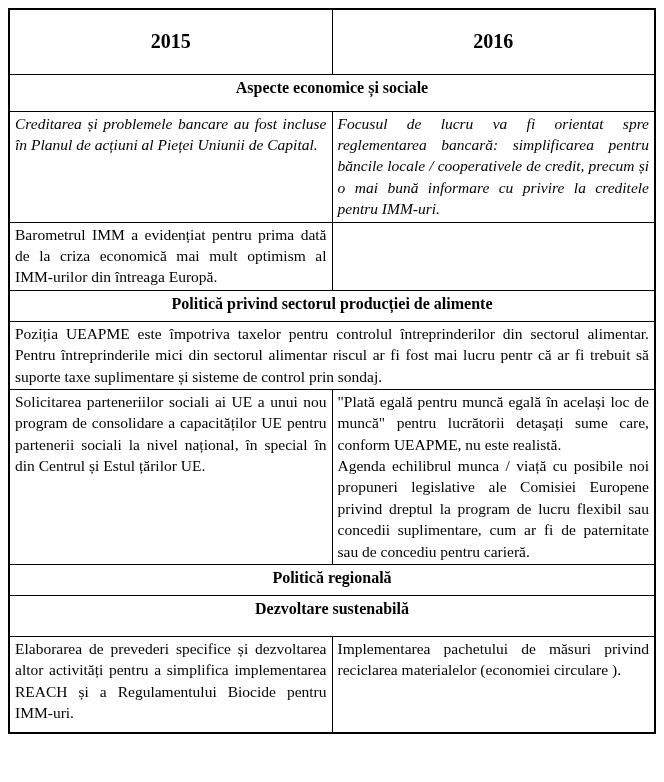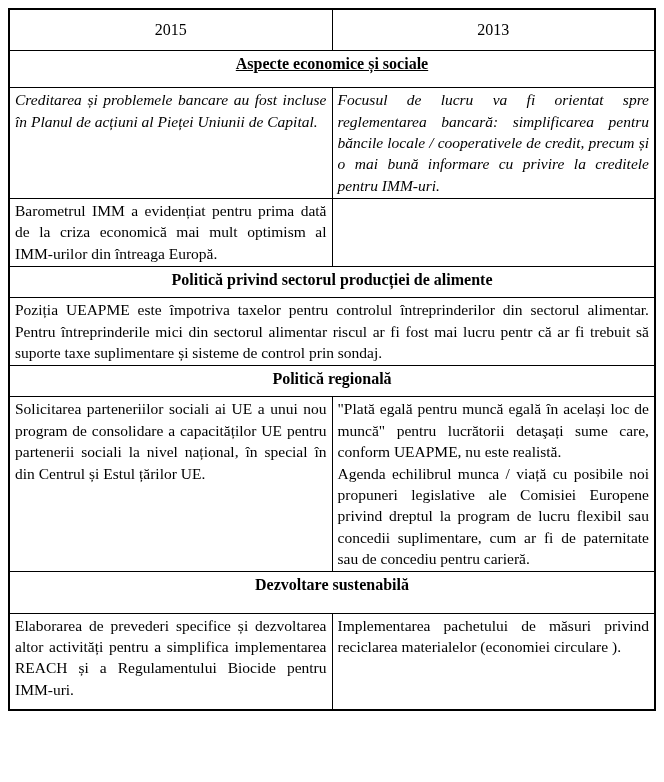--- a/index.html
+++ b/index.html
@@ -24,32 +24,32 @@
   .doc-table th,
   .doc-table td {
     border: 1px solid #000000;
     vertical-align: top;
     font-size: 15.5px;
     line-height: 1.38;
     padding: 1px 5px 2px 5px;
     overflow: hidden;
   }
   .doc-table th {
-    font-weight: normal;
+    font-weight: bold;
     text-align: center;
-    font-size: 16px;
-    padding: 9px;
+    font-size: 20px;
+    padding: 18px;
   }
   td.section-title {
     font-weight: bold;
     text-align: center;
     font-size: 16px;
     padding-top: 2px;
   }
-  td.pb-lg  { padding-bottom: 12px; text-decoration: underline; }
+  td.pb-lg  { padding-bottom: 12px; }
   td.pb-md  { padding-bottom: 6px;  }
   td.pb-sm  { padding-bottom: 2px;  }
   td.pb-xl  { padding-bottom: 16px; }
   td.body-cell {
     text-align: justify;
   }
   td.body-cell p {
     margin: 0;
     text-align: justify;
   }
@@ -63,21 +63,21 @@
 
 <table class="doc-table">
   <colgroup>
       <col>
       <col>
     </colgroup>
 
   <tbody>
       <tr>
     <th>2015</th>
-    <th>2013</th>
+    <th>2016</th>
   </tr>
 
   <tr>
     <td colspan="2" class="section-title pb-lg">Aspecte economice și sociale</td>
   </tr>
   <tr class="min-r1">
     <td class="body-cell">Creditarea și problemele bancare au fost incluse în Planul de acțiuni al Pieței Uniunii de Capital.</td>
     <td class="body-cell">Focusul de lucru va fi orientat spre reglementarea bancară: simplificarea pentru băncile locale / cooperativele de credit, precum și o mai bună informare cu privire la creditele pentru IMM-uri.</td>
   </tr>
   <tr class="min-r2">
@@ -86,29 +86,29 @@
   </tr>
 
   <tr>
     <td colspan="2" class="section-title pb-md">Politică privind sectorul producției de alimente</td>
   </tr>
   <tr>
     <td colspan="2" class="body-cell">Poziția UEAPME este împotriva taxelor pentru controlul întreprinderilor din sectorul alimentar. Pentru întreprinderile mici din sectorul alimentar riscul ar fi fost mai lucru pentr că ar fi trebuit să suporte taxe suplimentare și sisteme de control prin sondaj.</td>
   </tr>
 
   <tr>
-    <td colspan="2" class="section-title pb-md">Politică regională</td>
-  </tr>
-
-  <tr>
     <td class="body-cell">Solicitarea parteneriilor sociali ai UE a unui nou program de consolidare a capacităților UE pentru partenerii sociali la nivel național, în special în din Centrul și Estul țărilor UE.</td>
     <td class="body-cell">
       <p>"Plată egală pentru muncă egală în același loc de muncă" pentru lucrătorii detaşați sume care, conform UEAPME, nu este realistă.</p>
       <p>Agenda echilibrul munca / viață cu posibile noi propuneri legislative ale Comisiei Europene privind dreptul la program de lucru flexibil sau concedii suplimentare, cum ar fi de paternitate sau de concediu pentru carieră.</p>
     </td>
+  </tr>
+
+  <tr>
+    <td colspan="2" class="section-title pb-md">Politică regională</td>
   </tr>
 
   <tr>
     <td colspan="2" class="section-title pb-xl">Dezvoltare sustenabilă</td>
   </tr>
   <tr class="min-r6">
     <td class="body-cell">Elaborarea de prevederi specifice și dezvoltarea altor activități pentru a simplifica implementarea REACH și a Regulamentului Biocide pentru IMM-uri.</td>
     <td class="body-cell">Implementarea pachetului de măsuri privind reciclarea materialelor (economiei circulare ).</td>
   </tr>
 </tbody>

